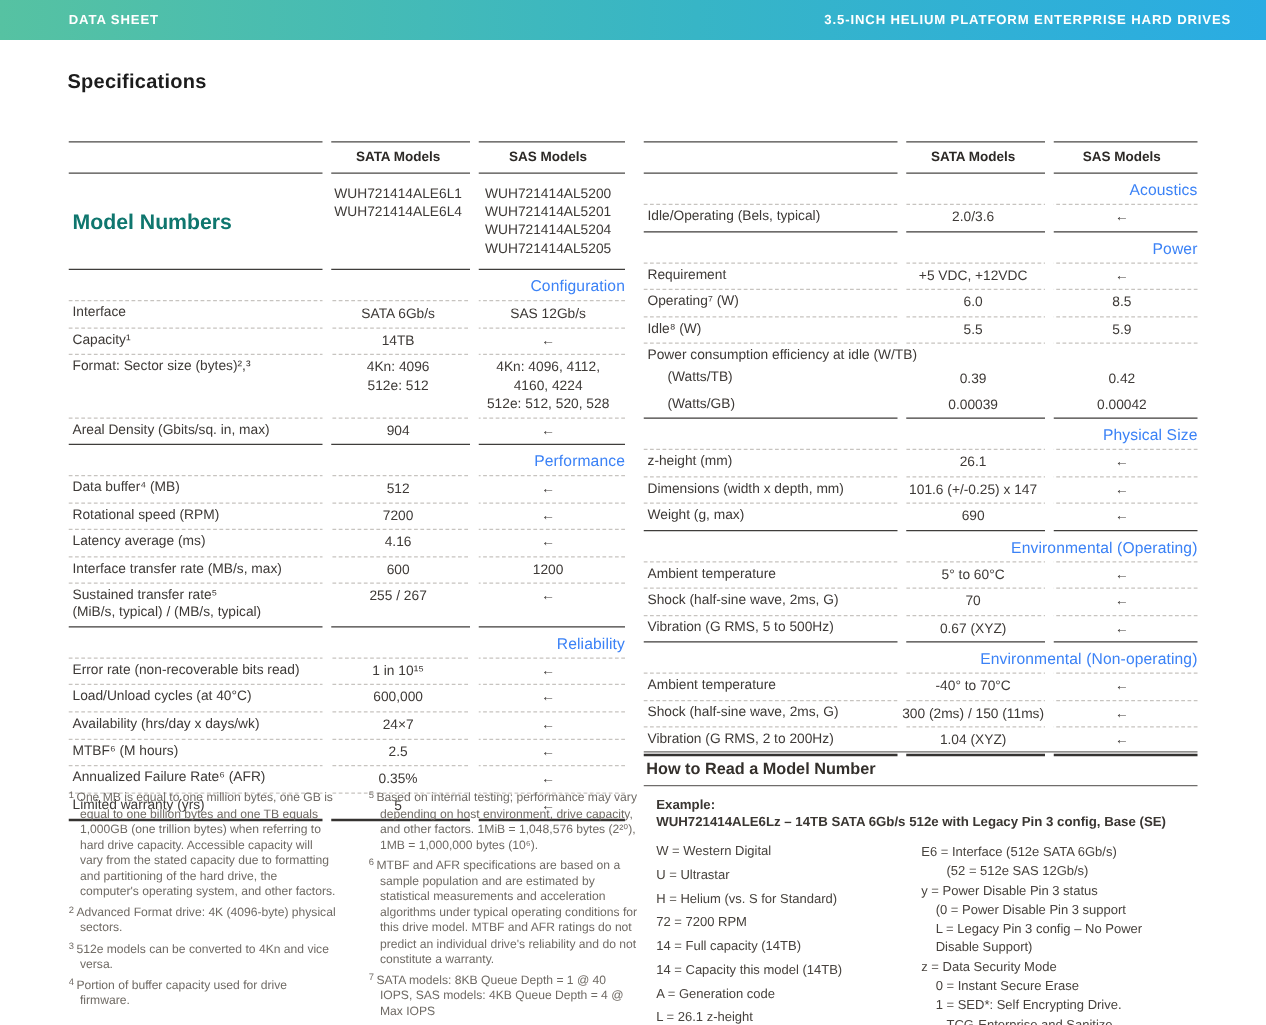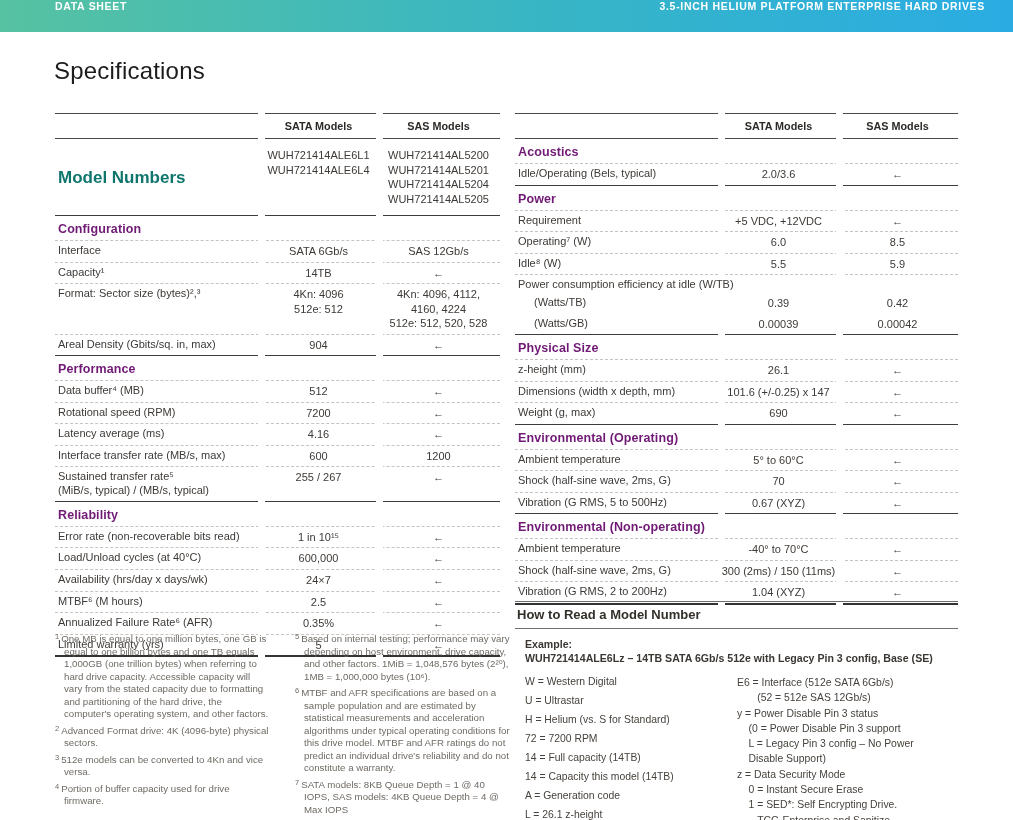--- a/index.html
+++ b/index.html
@@ -6,43 +6,43 @@
   body {
     width: 1013px; height: 820px; position: relative; overflow: hidden;
     background: #ffffff;
     font-family: "Liberation Sans", "DejaVu Sans", sans-serif;
     color: #3d3936;
   }
   
   .banner {
     position: absolute; left: 0; top: 0; width: 1013px; height: 32px;
     background: linear-gradient(90deg, #56c2a2 0%, #37b5c6 55%, #2aace3 100%);
-    display: flex; justify-content: space-between;
+    display: flex; align-items: center; justify-content: space-between;
     padding: 0 28px 0 55px;
     color: #ffffff; font-size: 10.5px; font-weight: bold; letter-spacing: .7px;
   }
   
   .page-title {
     position: absolute; left: 54px; top: 57px;
-    font-size: 24px; font-weight: 400; color: #1c1c1c; letter-spacing: .2px;
+    font-size: 16px; font-weight: 700; color: #1c1c1c; letter-spacing: .2px;
   }
   
   .spec-table { position: absolute; top: 113px; font-size: 11px; }
   #left-table  { left: 55px;  width: 445px; }
   #right-table { left: 515px; width: 443px; }
   .row { display: grid; grid-template-columns: 205px 117px 1fr; }
   .cl { padding: 3px 2px 3px 3px; line-height: 1.25; white-space: pre-line; }
   .cv { padding: 3px 0; text-align: center; line-height: 1.32; white-space: pre-line; }
   .head .cv { font-weight: bold; font-size: 10.8px; color: #2c2926; }
   .head { padding: 2px 0; }
   .model { padding: 6px 0; }
   .model .cl { font-weight: bold; font-size: 17px; display: flex; align-items: center; color: #0f766e; }
   .sec-title {
-    font-weight: bold; font-size: 12.5px; color: #701a75;
-    padding: 6px 0 4px 3px; letter-spacing: .1px;
+    font-weight: normal; font-size: 12.5px; color: #3b82f6;
+    padding: 6px 0 4px 3px; letter-spacing: .1px; text-align: right;
   }
   .eff-label { grid-column: 1 / -1; padding: 3px 2px 1px 3px; }
   .ind { padding-left: 19px; }
   
   .rule { position: relative; height: 0; border-top: 1px dashed #c7c4c0; }
   .rule.solid { border-top: 1.4px solid #3f3d3b; }
   .rule.thin  { border-top: 1px solid #4a4846; }
   .rule.end   { border-top: 2px solid #353331; }
   .rule::before, .rule::after {
     content: ""; position: absolute; top: -4px; width: 7px; height: 8px; background: #fff;

